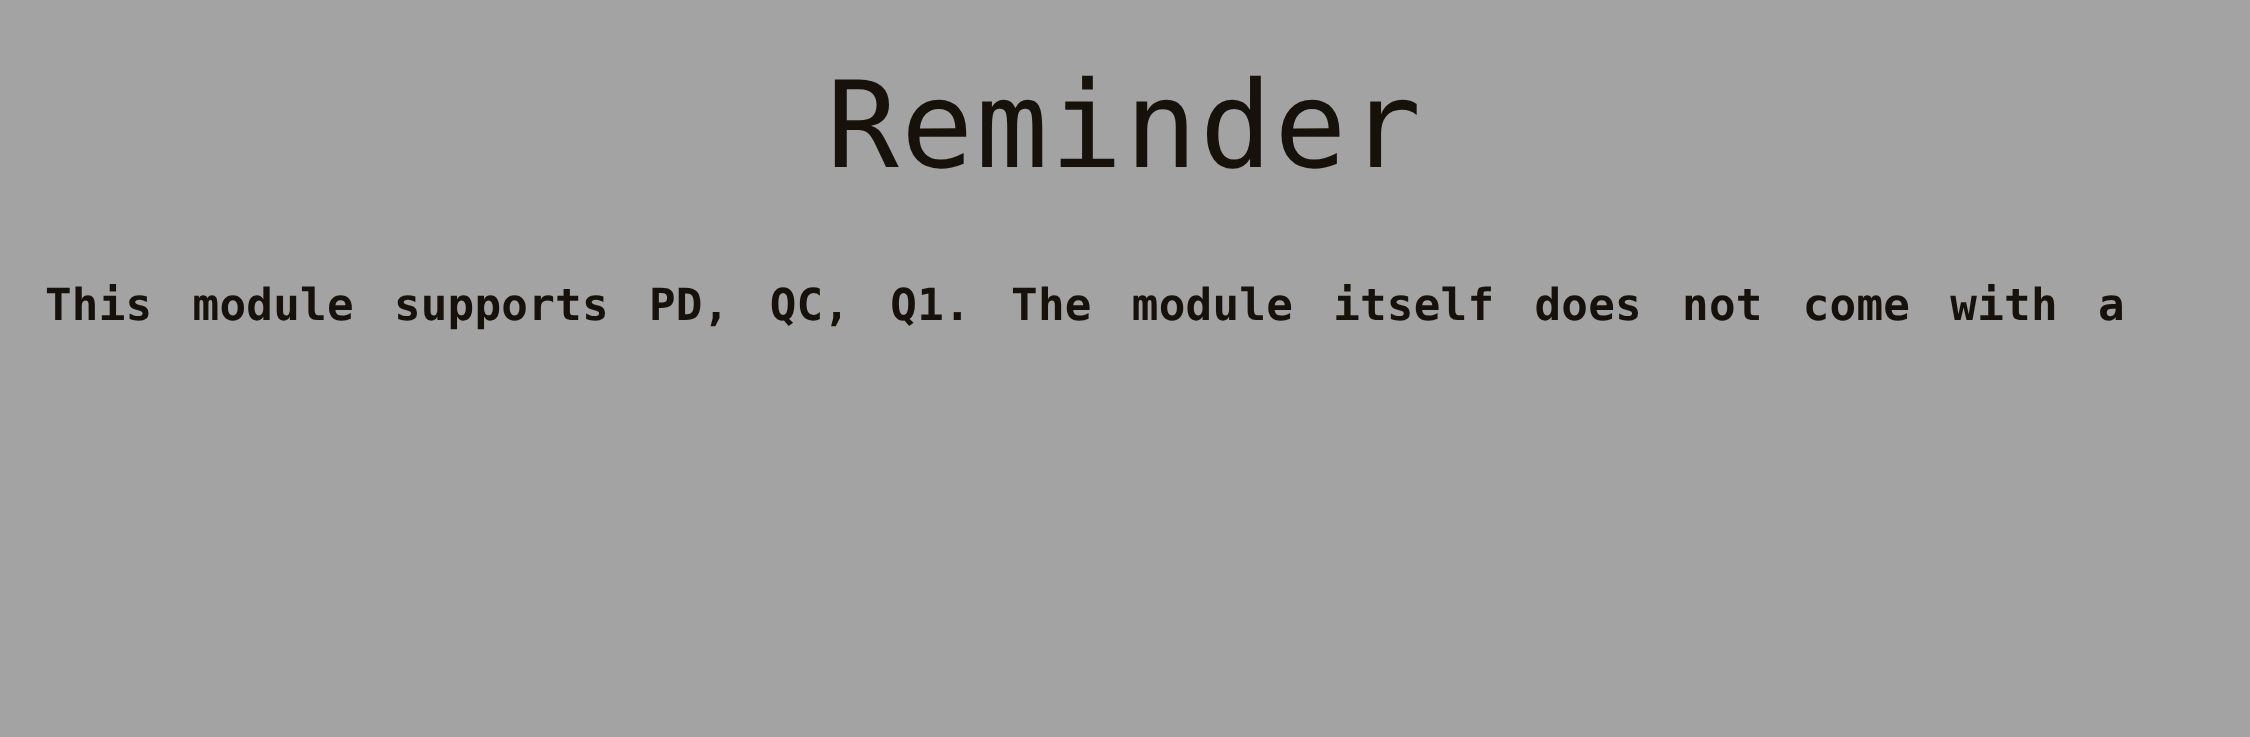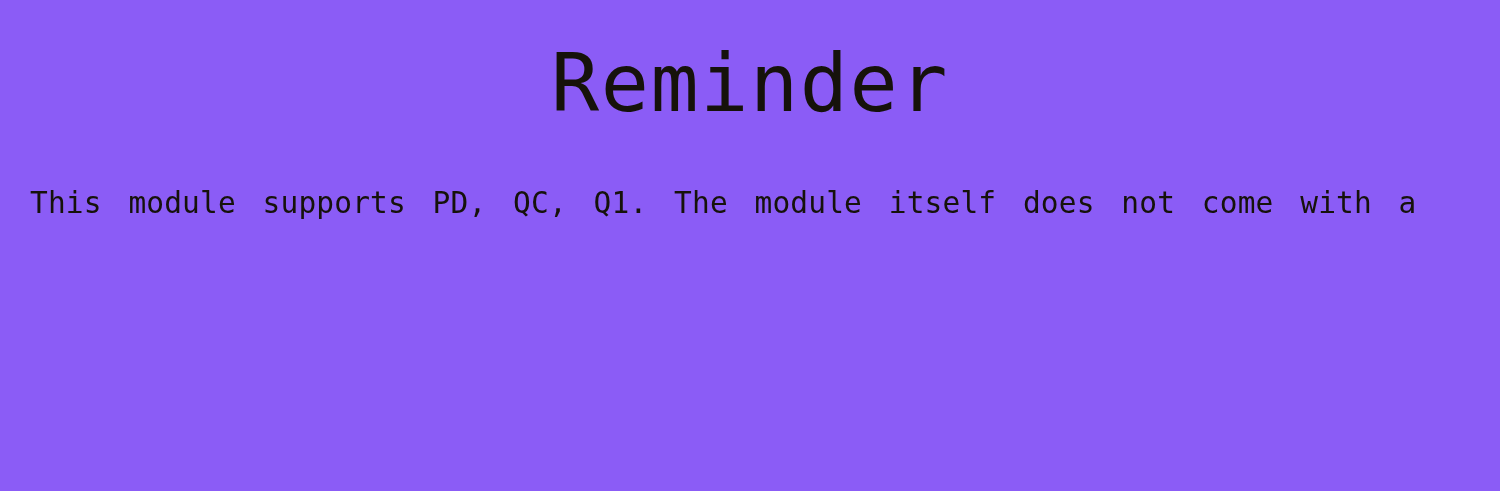--- a/index.html
+++ b/index.html
@@ -13,21 +13,21 @@
     overflow: hidden;
     background: #fbf3d1;
     font-family: "DejaVu Sans Mono", "Liberation Mono", monospace;
     -webkit-font-smoothing: antialiased;
   }
 
   #notice-card {
     position: relative;
     width: 1500px;
     height: 491px;
-    background: #8b5cf6;
+    background: #a3a3a3;
     box-sizing: border-box;
   }
 
   #notice-title {
     position: absolute;
     top: 36px;
     left: 0;
     width: 1500px;
     text-align: center;
     font-family: "DejaVu Sans Mono", "Liberation Mono", monospace;
@@ -40,21 +40,21 @@
   }
 
   #notice-body {
     position: absolute;
     top: 178px;
     left: 30px;
     width: 1458px;
     font-family: "DejaVu Sans Mono", "Liberation Mono", monospace;
     font-size: 29.5px;
     line-height: 51px;
-    font-weight: 400;
+    font-weight: 700;
     color: #16120b;
     letter-spacing: 0.005em;
     word-spacing: 0.30em;
   }
 
   .body-line {
     display: block;
     white-space: pre;
     height: 51px;
   }

